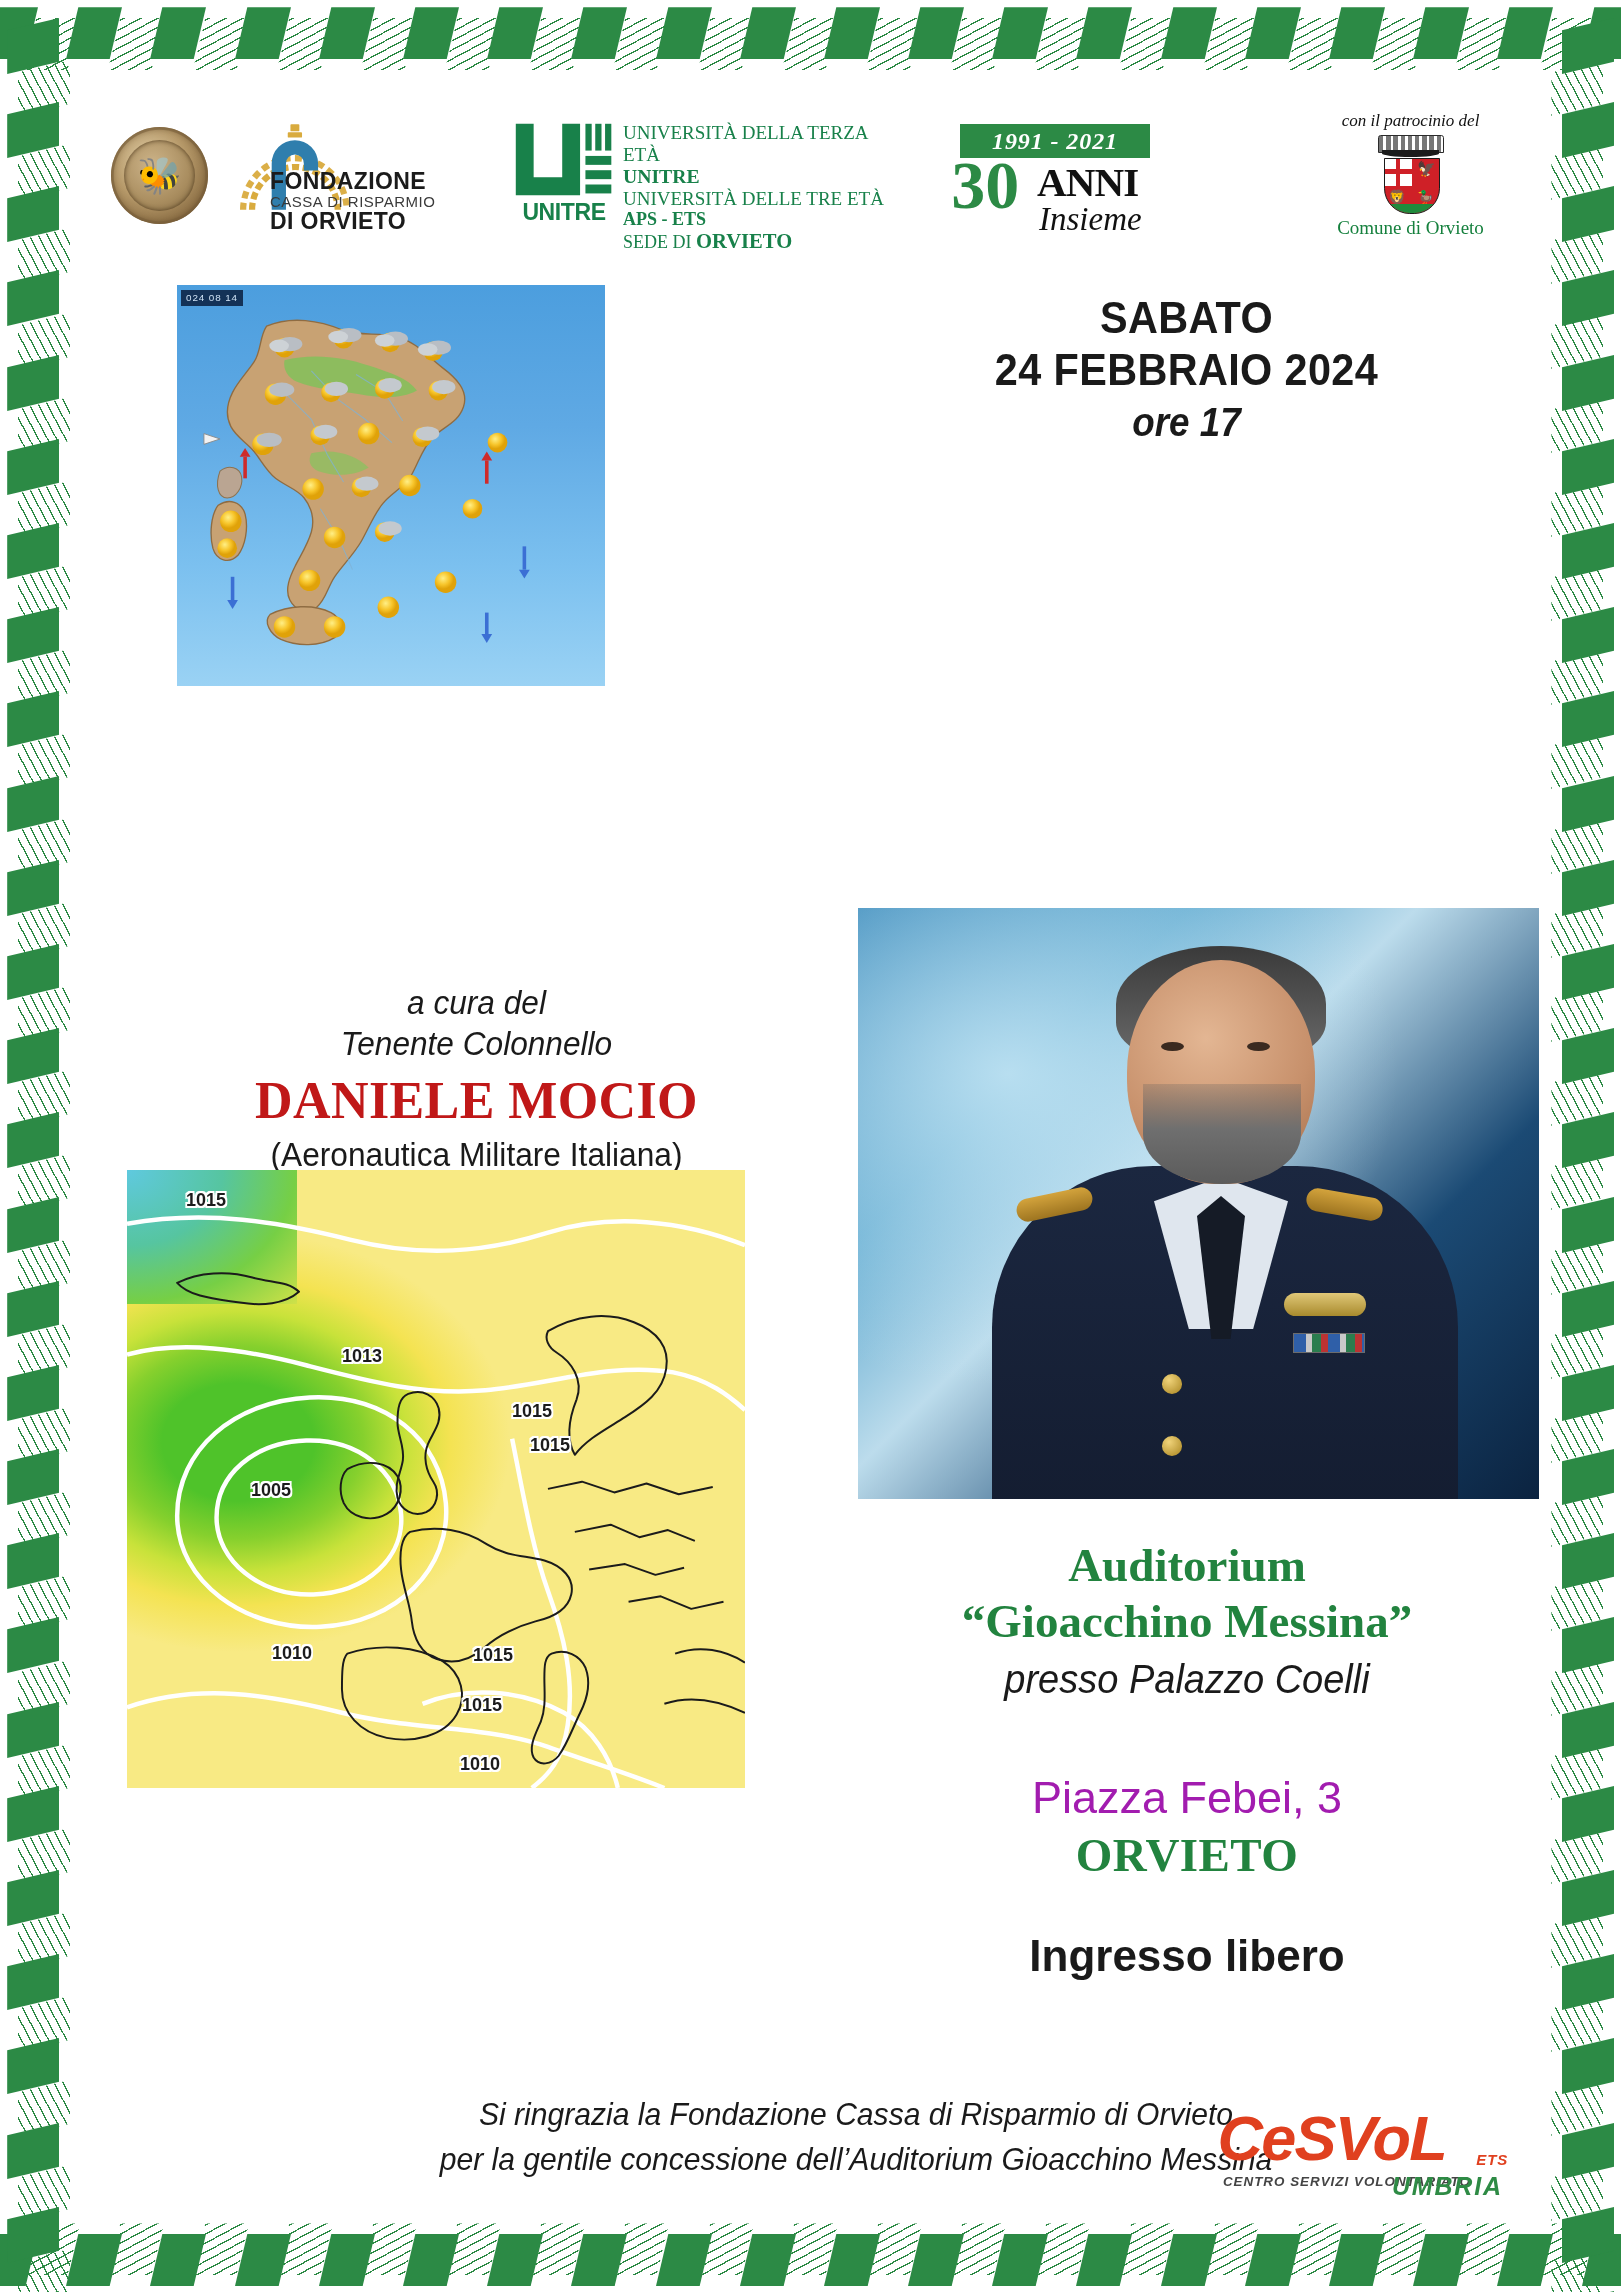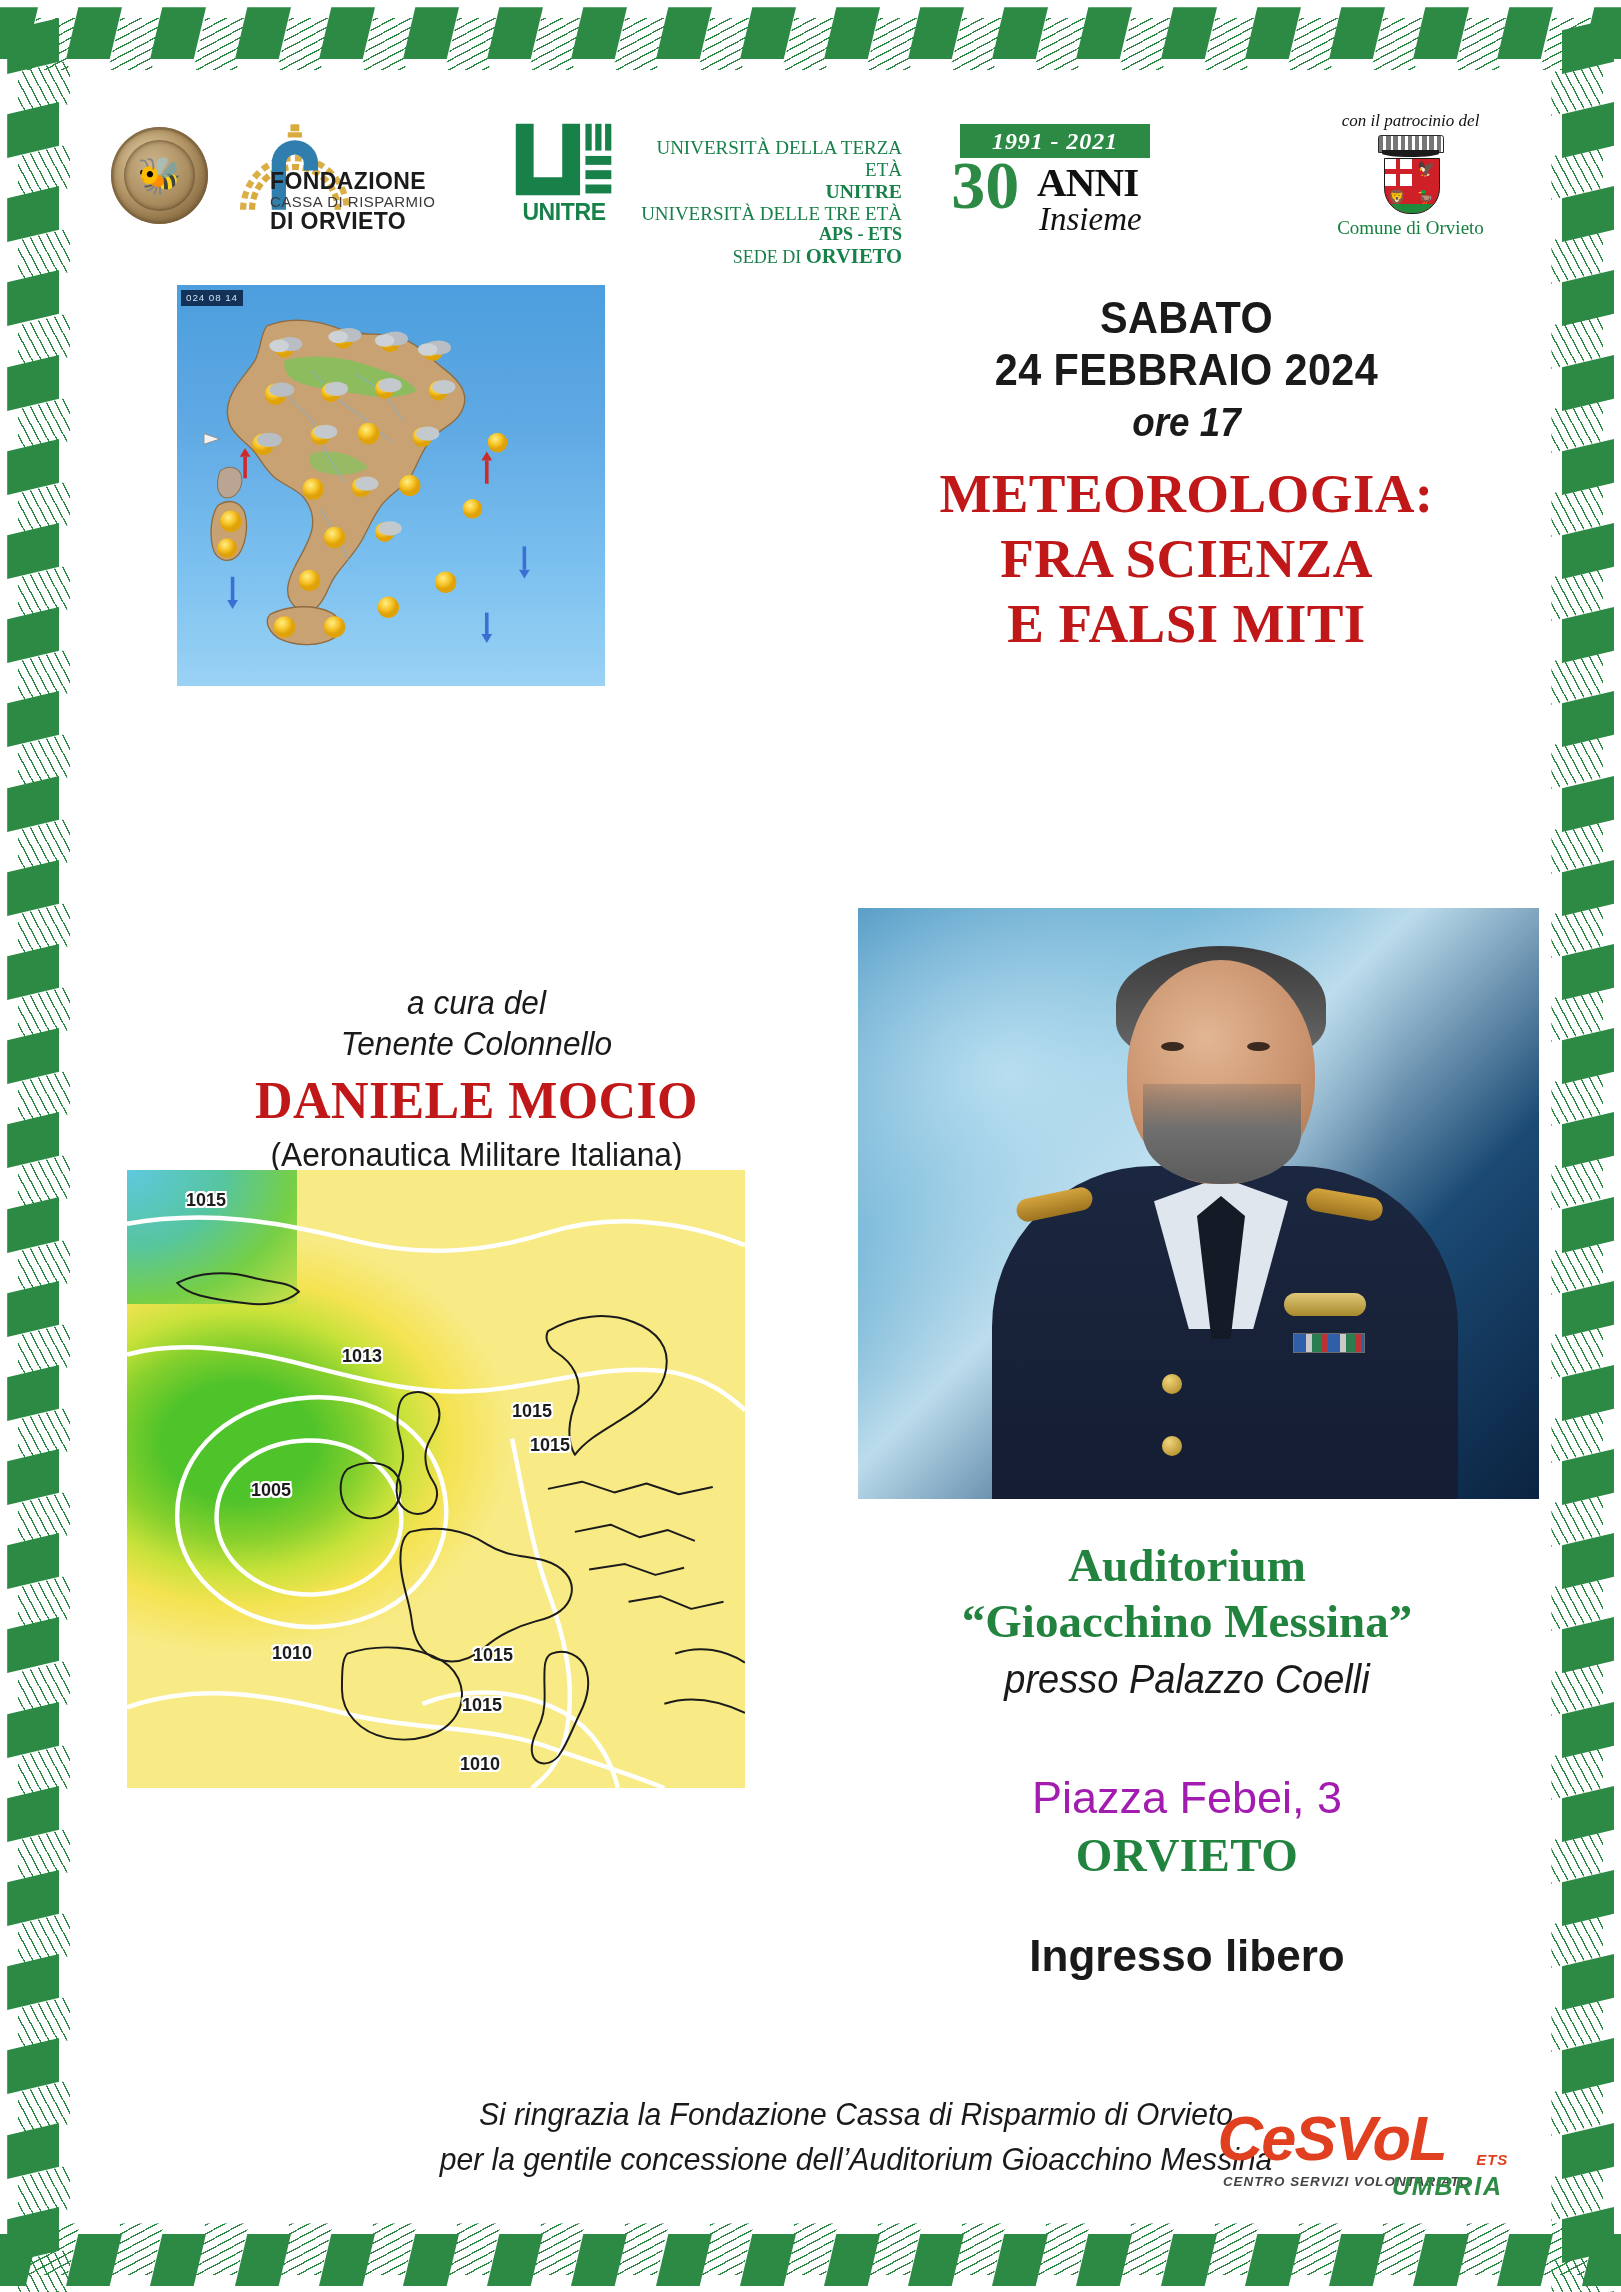--- a/index.html
+++ b/index.html
@@ -82,21 +82,21 @@
   .fond-text .l2{font-size:15px;letter-spacing:0.5px;color:#3a3a3a;text-align:right;}
   .fond-text .l3{font-size:23px;font-weight:bold;letter-spacing:0.4px;color:#1b1b1b;}
 
   .unitre{position:absolute;left:428px;top:10.7px;width:100px;height:107px;}
   .unitre .mark{position:absolute;left:0;top:0;width:100px;height:75px;}
   .unitre .word{
     position:absolute;left:0;top:77px;width:100px;text-align:center;
     font-size:23px;font-weight:bold;color:#18814a;letter-spacing:-0.4px;
   }
   .unitre-text{
-    position:absolute;left:537px;top:26px;width:279px;text-align:right;
+    position:absolute;left:537px;top:11px;width:279px;text-align:left;
     font-family:"Liberation Serif", serif;color:#18814a;line-height:1.14;
   }
   .unitre-text .a{font-size:19px;}
   .unitre-text .b{font-size:19.7px;font-weight:bold;}
   .unitre-text .c{font-size:19px;}
   .unitre-text .d{font-size:18px;font-weight:bold;}
   .unitre-text .e{font-size:18px;font-family:Liberation Serif, serif;}
   .unitre-text .e b{font-size:20.6px;}
 
   .anniv{position:absolute;left:858px;top:12.5px;width:215px;height:107px;}
@@ -1150,25 +1150,20 @@
         </g>
       </svg>
     </div>
 
     <div class="date-block">
       <div class="day">SABATO</div>
       <div class="full">24 FEBBRAIO 2024</div>
       <div class="hour">ore 17</div>
     </div>
 
-    <div class="talk-title">
-      <div>METEOROLOGIA:</div>
-      <div>FRA SCIENZA</div>
-      <div>E FALSI MITI</div>
-    </div>
 
     <div class="portrait">
       <div class="sky"></div>
       <div class="uniform"></div>
       <div class="shirt"></div>
       <div class="hair"></div>
       <div class="head"></div>
       <div class="beard"></div>
       <div class="eyeL"></div>
       <div class="eyeR"></div>

